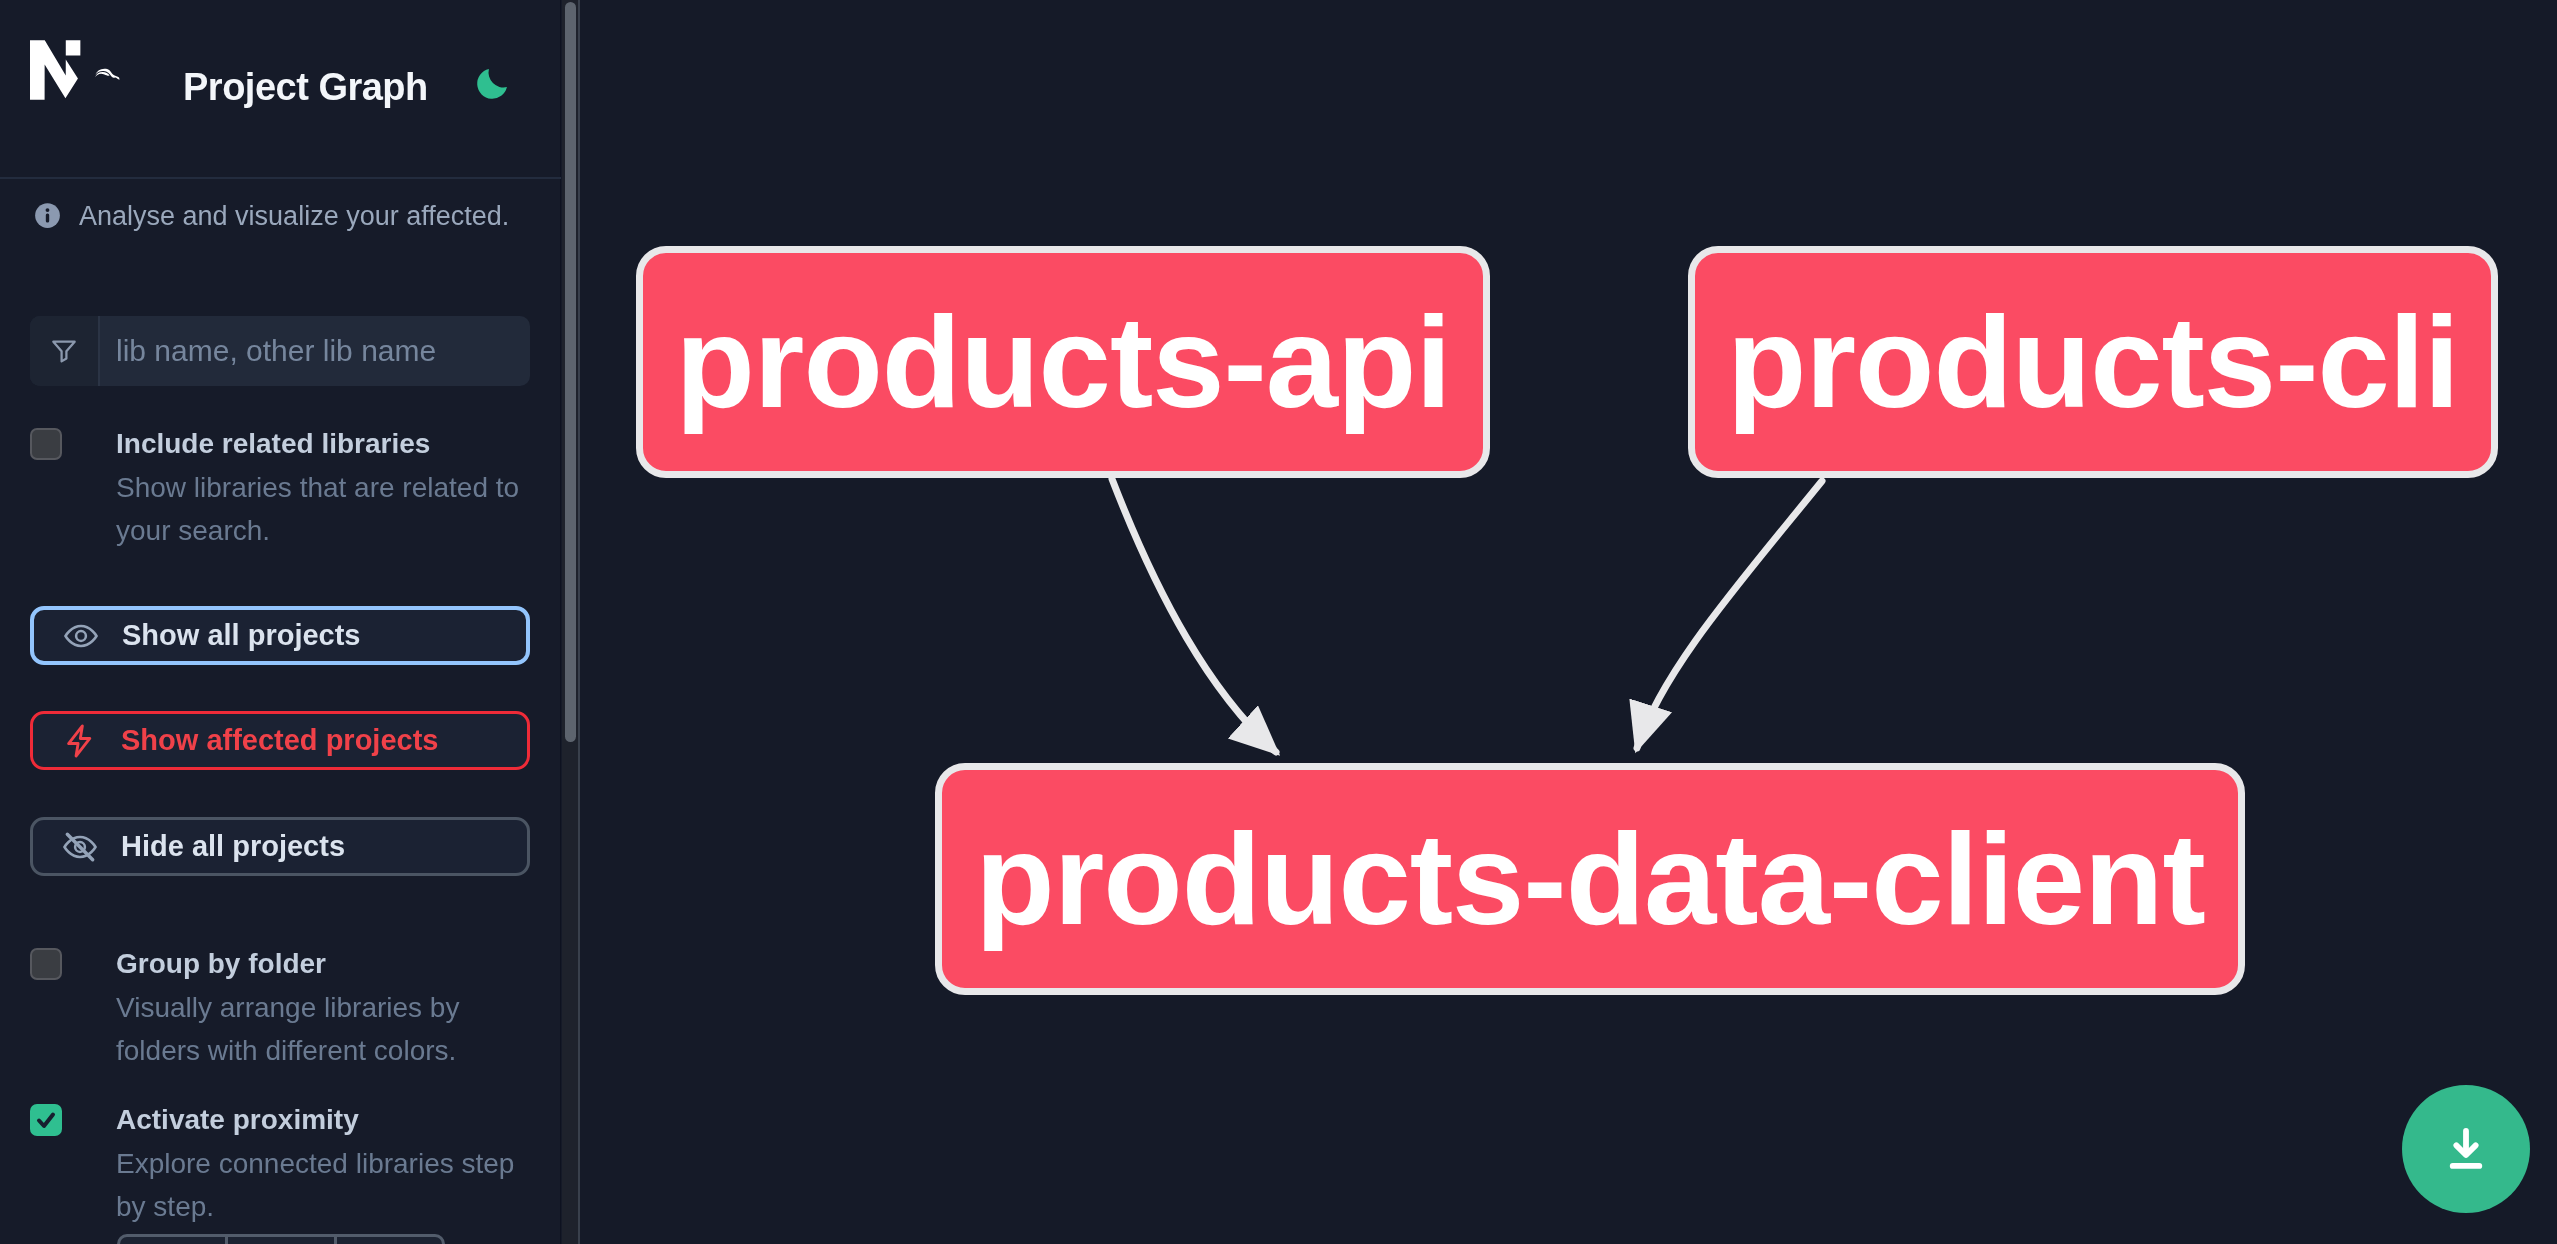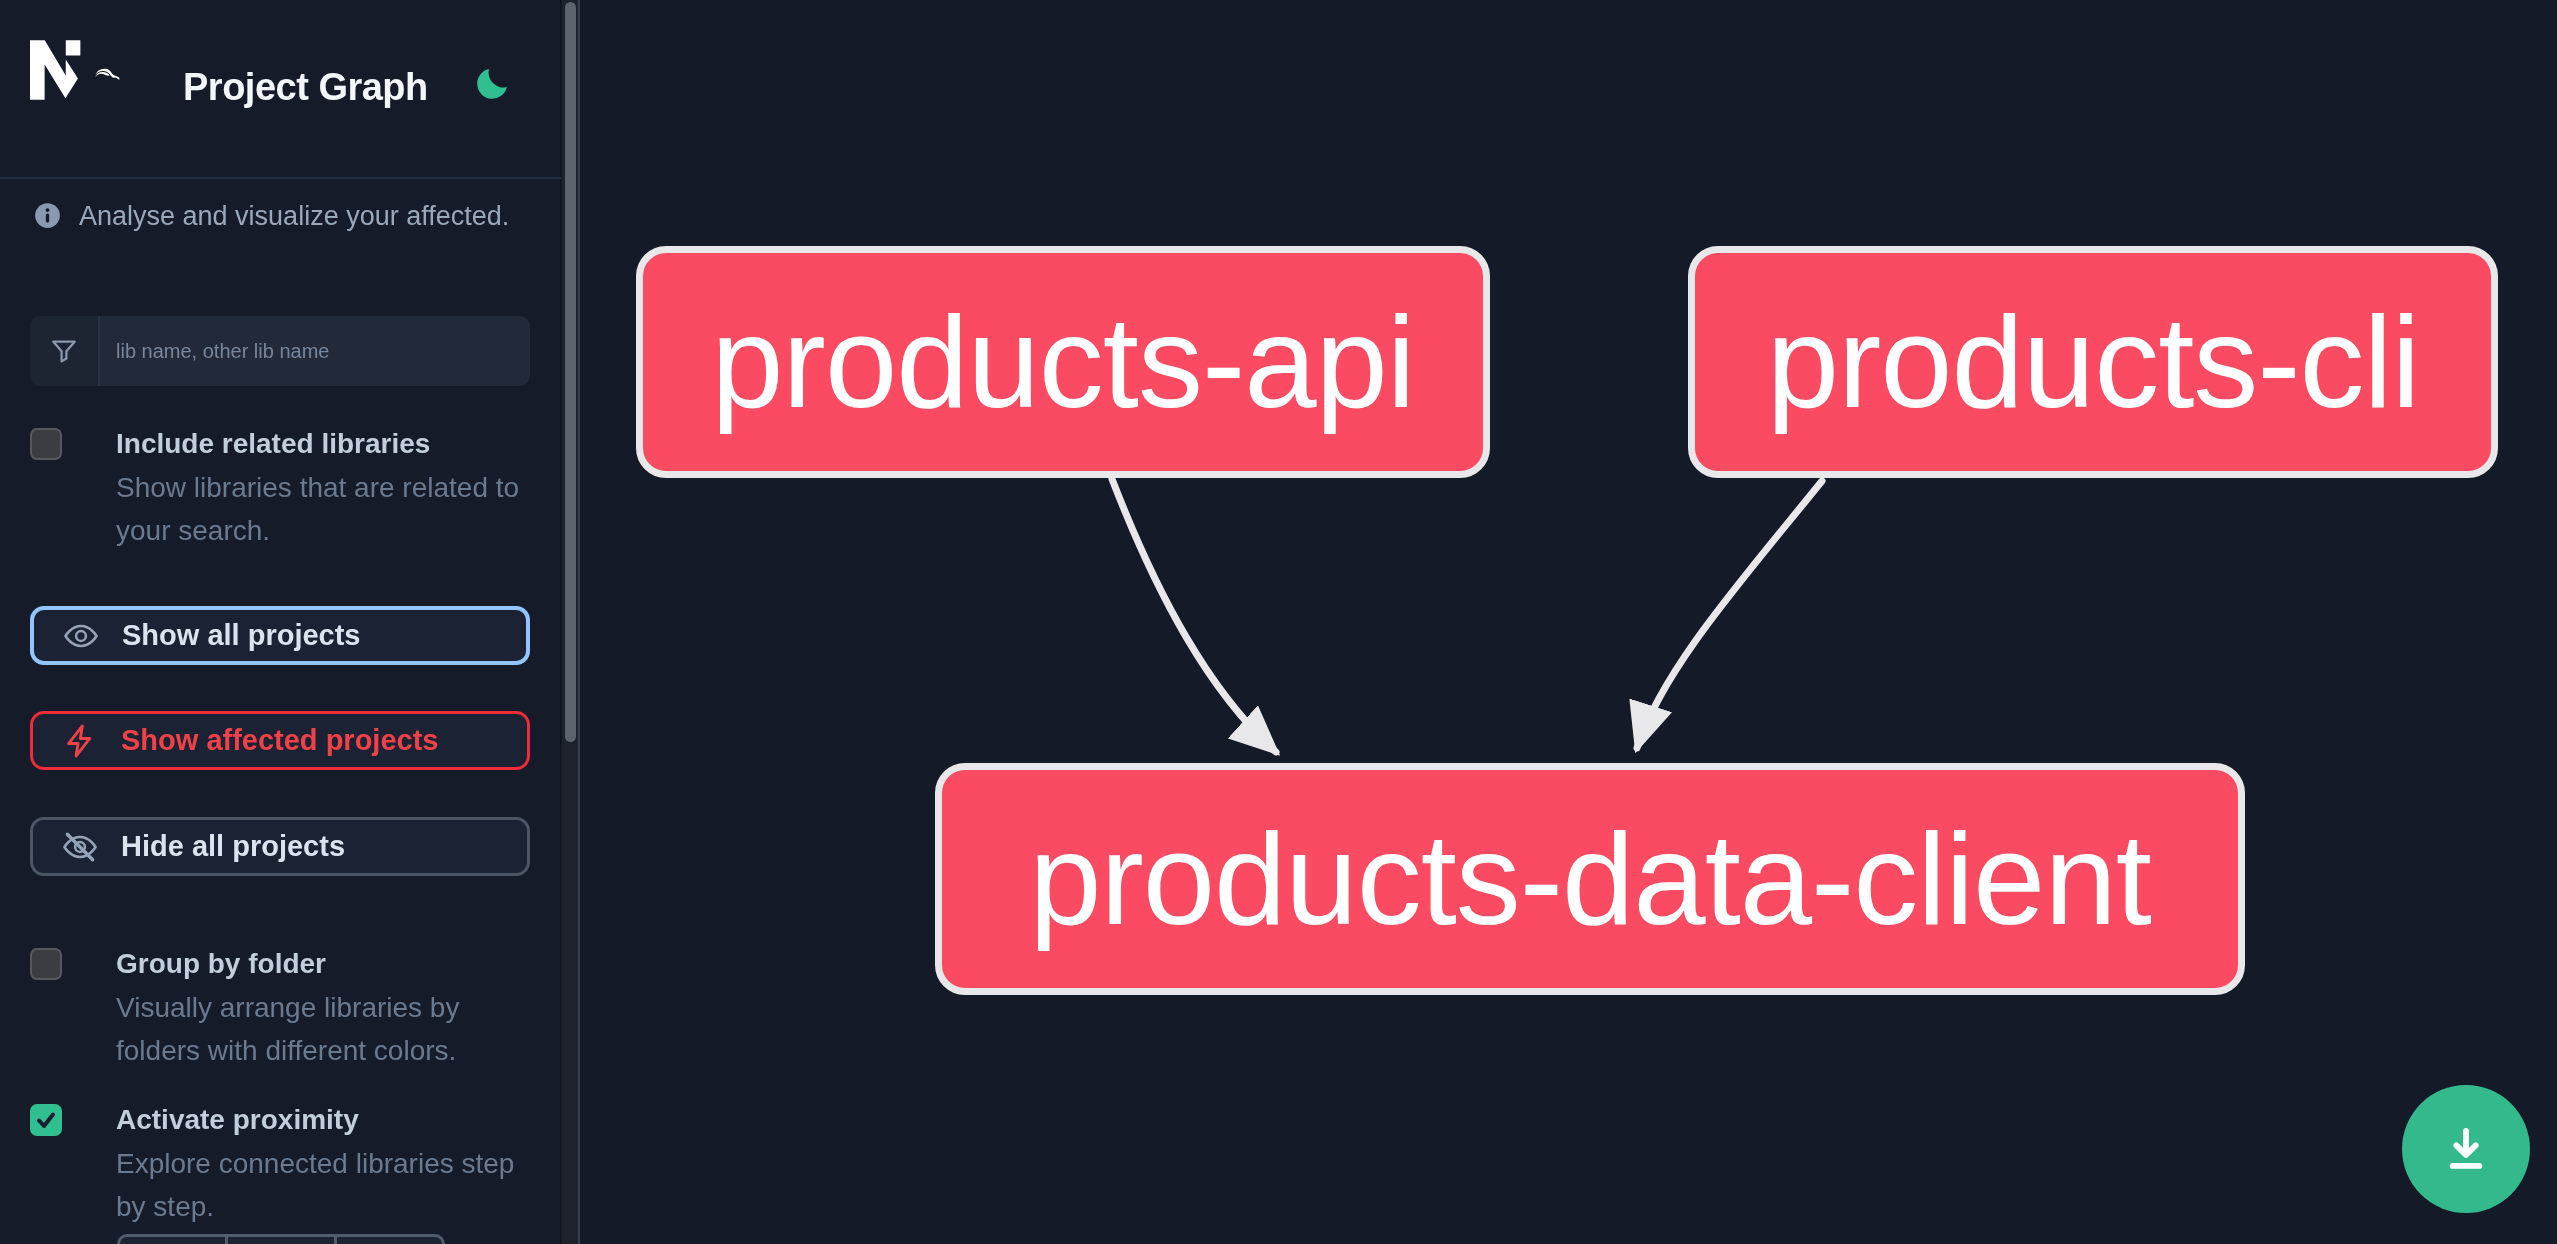--- a/index.html
+++ b/index.html
@@ -32,21 +32,21 @@
     position:absolute; left:30px; top:316px; width:500px; height:70px;
     background:#222a3a; border-radius:10px; display:flex; overflow:hidden;
   }
   .filter-icseg {
     width:70px; background:#1d2432; border-right:2px solid #2b3445;
     display:flex; align-items:center; justify-content:center; flex:0 0 auto;
   }
   .filter-input {
     flex:1; background:transparent; border:none; outline:none;
     font-family:"Liberation Sans", sans-serif;
-    font-size:20px; color:#cbd5e1; padding:9px 16px;
+    font-size:30px; color:#cbd5e1; padding:9px 16px;
   }
   .filter-input::placeholder { color:#76869d; }
 
   .opt-row { position:absolute; left:30px; width:500px; display:flex; align-items:flex-start;gap:28px; }
   .cbx {
     width:32px; height:32px; border-radius:7px; flex:0 0 auto; margin-top:2px;
     background:#3a3d42; border:2px solid #56585e; cursor:pointer;
     display:flex; align-items:center; justify-content:center;
   }
   .cbx.checked { background:#2fbf90; border-color:#2fbf90; }
@@ -83,21 +83,21 @@
     background:#5d646e; border-radius:6px; cursor:pointer;
   }
 
   
   .canvas { position:absolute; left:582px; top:0; width:1975px; height:1244px; background:#151a28; }
   .edges { position:absolute; left:0; top:0; width:2557px; height:1244px; pointer-events:none; }
   .gnode {
     position:absolute; height:232px;
     background:#fb4b63; border:7px solid #e8e8ea; border-radius:30px;
     display:flex; align-items:center; justify-content:center;
-    color:#ffffff; font-size:130px; font-weight:400; letter-spacing:-1px;
+    color:#ffffff; font-size:130px; font-weight:700; letter-spacing:-1px;
     cursor:pointer; white-space:nowrap;
   }
   .n-api  { left:636px;  top:246px; width:854px; }
   .n-cli  { left:1688px; top:246px; width:810px; }
   .n-data { left:935px;  top:763px; width:1310px; }
 
   .fab {
     position:absolute; left:2402px; top:1085px; width:128px; height:128px;
     border-radius:50%; background:#34b98c; cursor:pointer;
     display:flex; align-items:center; justify-content:center;

